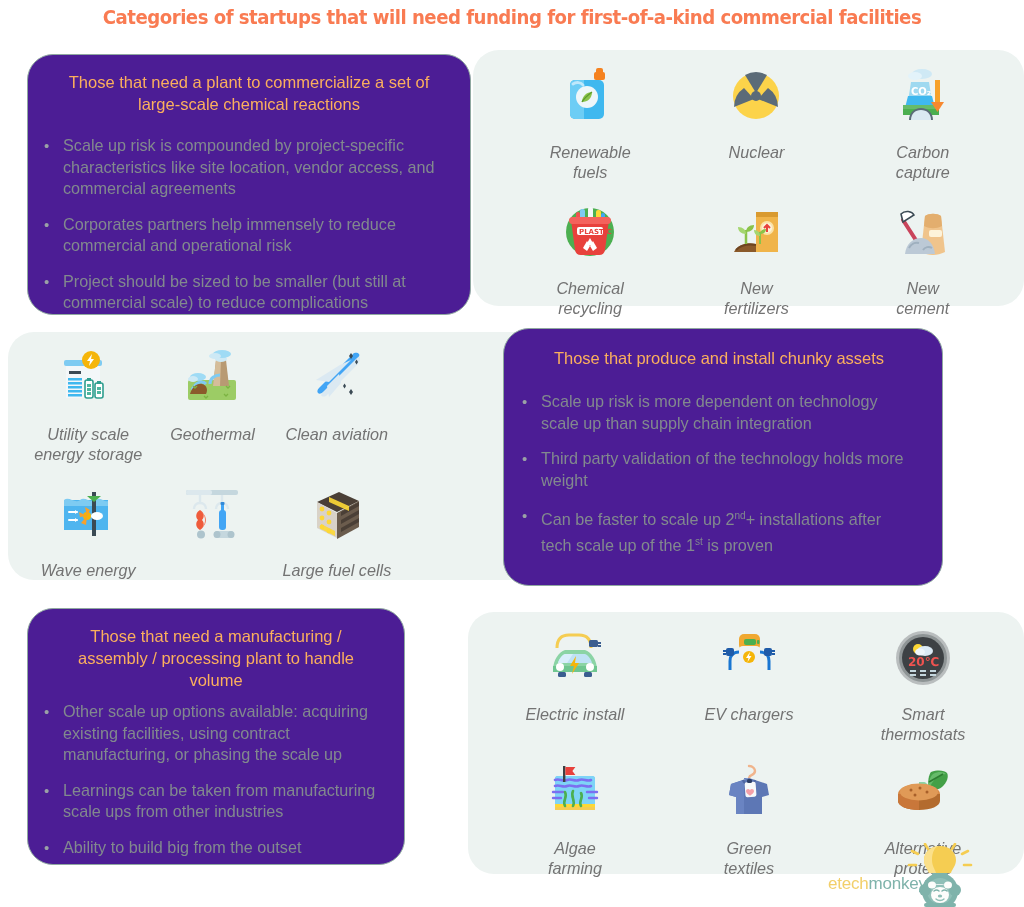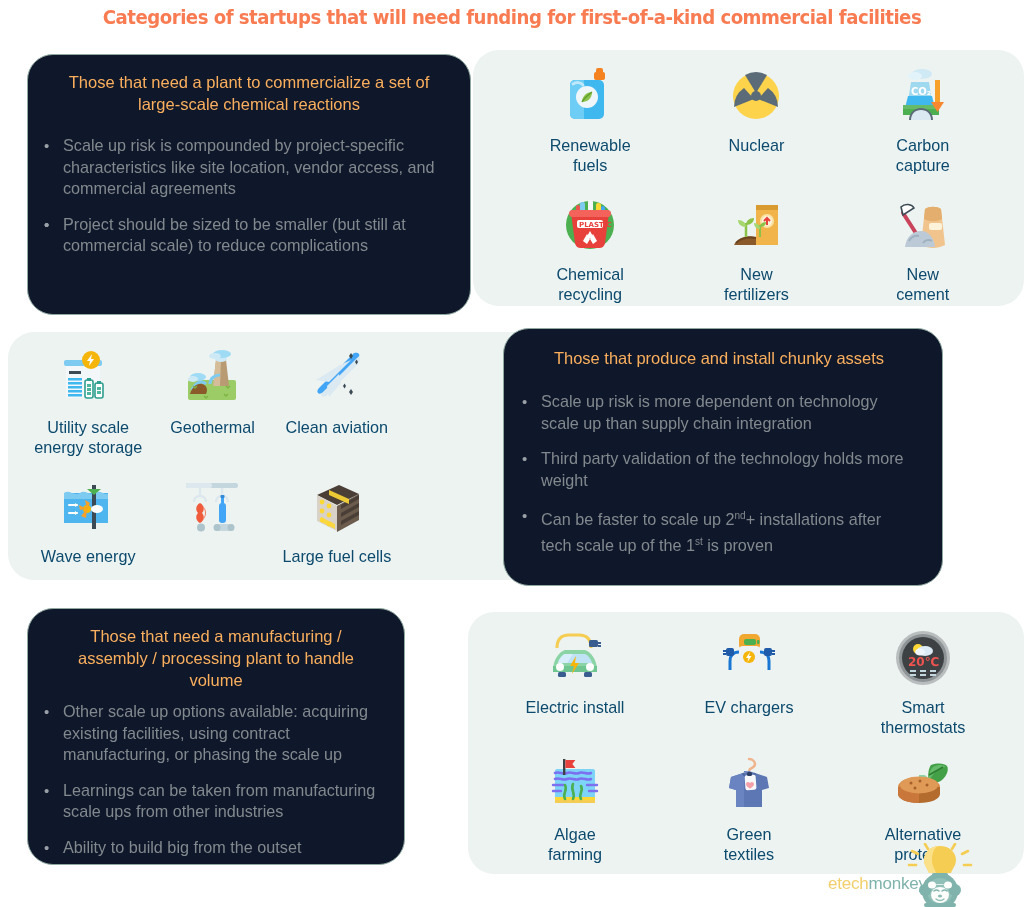--- a/index.html
+++ b/index.html
@@ -35,21 +35,21 @@
 
   
   .icon-panel {
     position: absolute;
     background: #edf3f1;
     border-radius: 26px;
     box-sizing: border-box;
   }
   .text-panel {
     position: absolute;
-    background: #0f172a;
+    background: #4c1d95;
     border: 1.6px solid #8fa8a0;
     border-radius: 26px;
     box-sizing: border-box;
     z-index: 5;
   }
 
   .panel-heading {
     color: #fbaf5d;
     font-size: 16.5px;
     line-height: 22px;
@@ -95,26 +95,27 @@
     display: flex;
     flex-direction: column;
     align-items: center;
   }
   .icon-art {
     width: 64px;
     height: 64px;
     display: block;
   }
   .icon-label {
-    margin-top: 7px;
-    color: #0c4a6e;
+    margin-top: 14px;
+    color: #737373;
     font-size: 16.2px;
     line-height: 20px;
     text-align: center;
     white-space: pre-line;
+    font-style: italic;
   }
 
   
   #logo {
     position: absolute;
     left: 828px;
     top: 843px;
     width: 196px;
     height: 64px;
     z-index: 9;
@@ -237,21 +238,21 @@
       <div class="icon-label">New
 cement</div>
     </div>
   </div>
 </div>
 
 <div class="text-panel" style="left:27px; top:54px; width:444px; height:261px; padding:16px 10px 0 10px;">
   <div class="panel-heading">Those that need a plant to commercialize a set of large-scale chemical reactions</div>
   <ul class="bullets" style="margin-top:20px; padding-right:4px;">
     <li><span class="bullet-dot">•</span><span>Scale up risk is compounded by project-specific characteristics like site location, vendor access, and commercial agreements</span></li>
-    <li><span class="bullet-dot">•</span></li>
+    <li><span class="bullet-dot">•</span><span>Corporates partners help immensely to reduce commercial and operational risk</span></li>
     <li><span class="bullet-dot">•</span><span>Project should be sized to be smaller (but still at commercial scale) to reduce complications</span></li>
   </ul>
 </div>
 
 <div class="icon-panel" style="left:8px; top:332px; width:551px; height:248px;">
   <div class="icon-grid" style="left:0; top:14px; padding:0 160px 0 18px; row-gap:18px;">
 
     <div class="icon-cell">
       <svg class="icon-art" viewBox="0 0 64 64">
         <rect x="10" y="18" width="34" height="34" fill="#f3f7f9"></rect>

